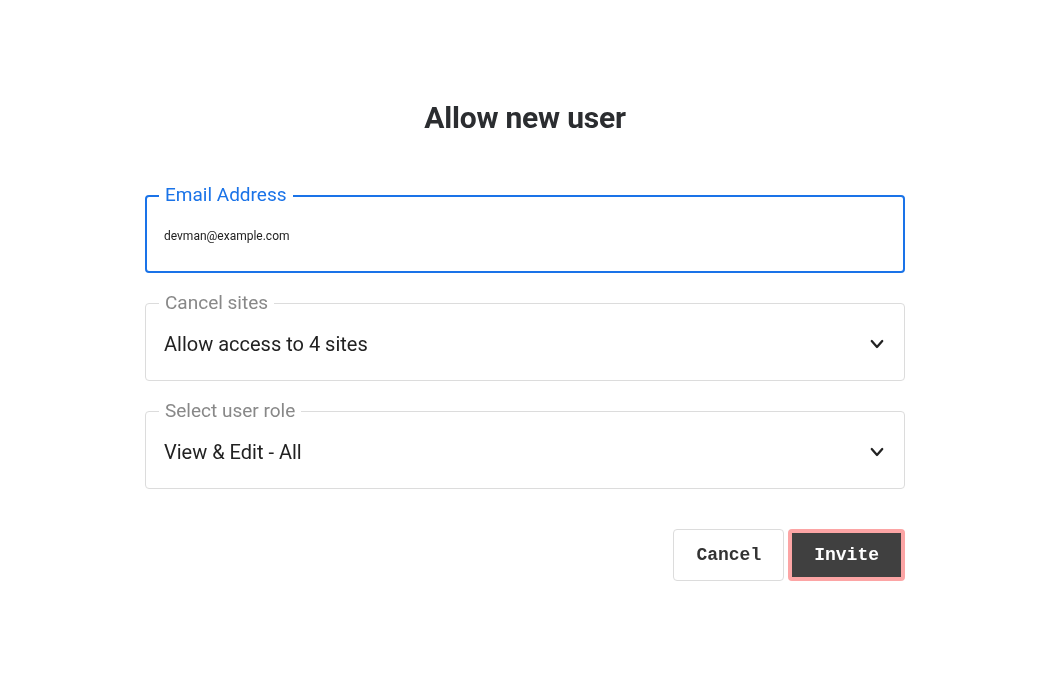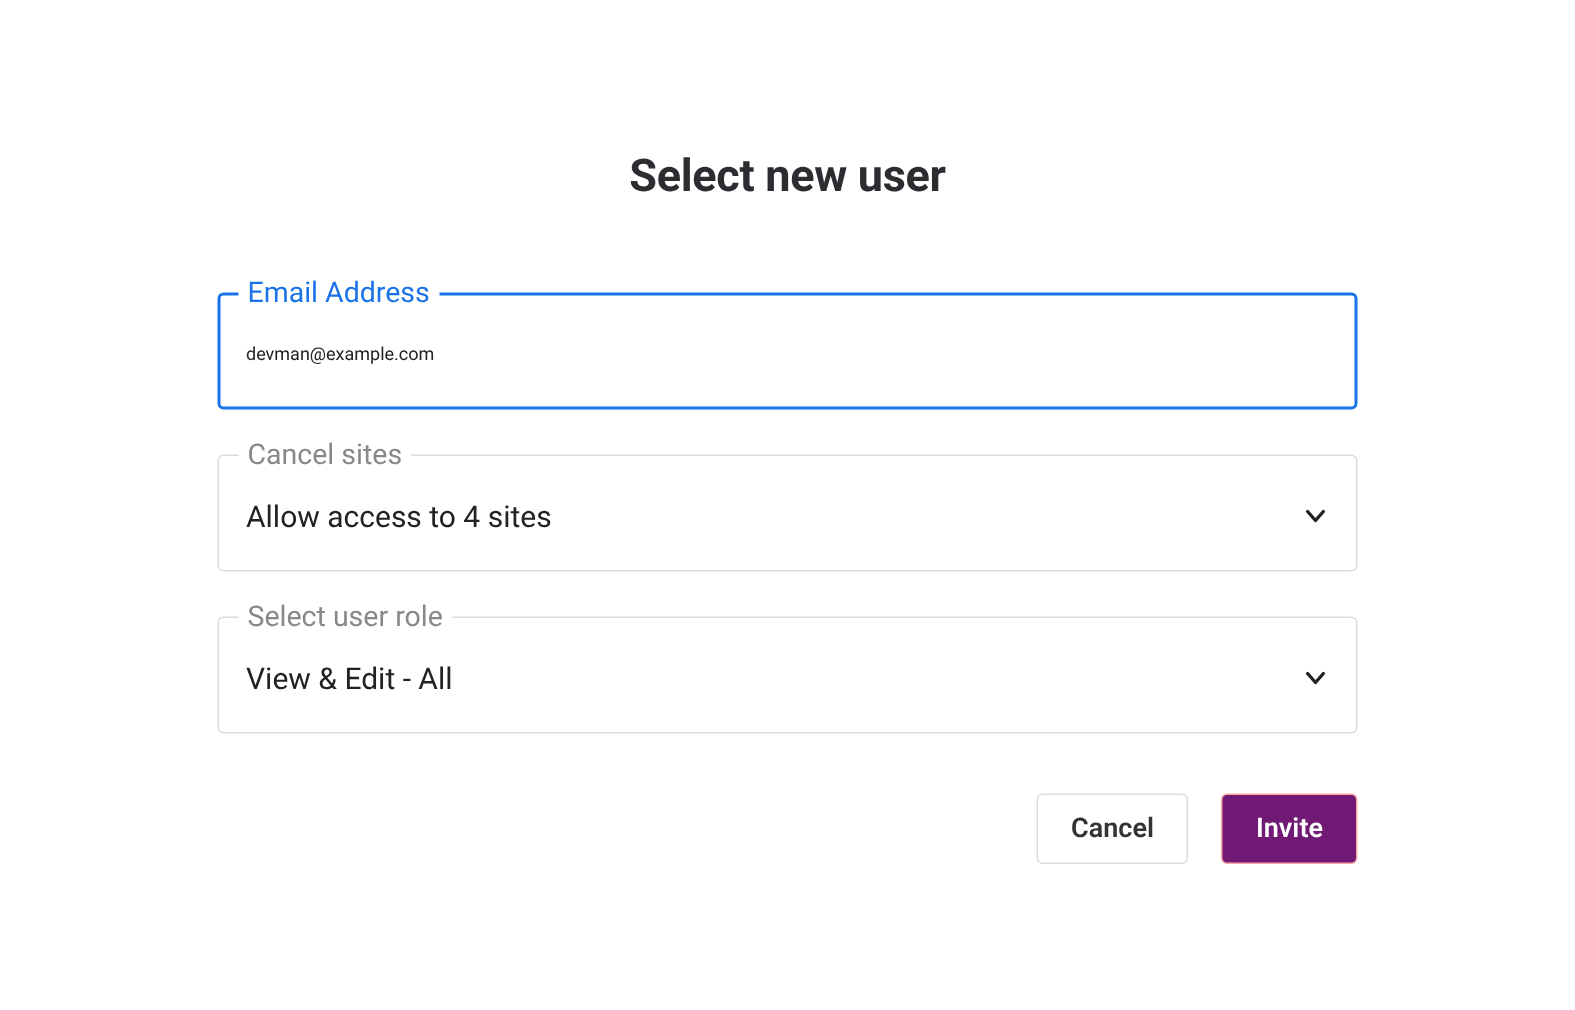--- a/index.html
+++ b/index.html
@@ -72,47 +72,48 @@
       background: transparent;
     }
     .chevron {
       width: 18px;
       height: 18px;
       flex-shrink: 0;
     }
     .button-row {
       display: flex;
       justify-content: flex-end;
-      gap: 22px;
+      gap: 4px;
       margin-top: 40px;
+      font-family: Liberation Mono, monospace;
     }
     .btn {
       padding: 12px 22px;
       font-size: 18px;
       font-weight: 600;
       border-radius: 4px;
       cursor: pointer;
       font-family: inherit;
     }
     .btn-secondary {
       background: #ffffff;
       border: 1px solid #dcdcdc;
       color: #333;
     }
     .btn-primary {
-      background: #701a75;
-      border: 1px solid #fca5a5;
+      background: #404040;
+      border: 4px solid #fca5a5;
       color: #ffffff;
     }
   </style>
 </head>
 <body>
 
 <div class="dialog">
-  <h1 class="dialog-title">Select new user</h1>
+  <h1 class="dialog-title">Allow new user</h1>
 
   <div class="field focused">
     <span class="field-label">Email Address</span>
     <div class="field-box">
       <input class="field-input" type="text" value="devman@example.com" style="">
     </div>
   </div>
 
   <div class="field">
     <span class="field-label">Cancel sites</span>

